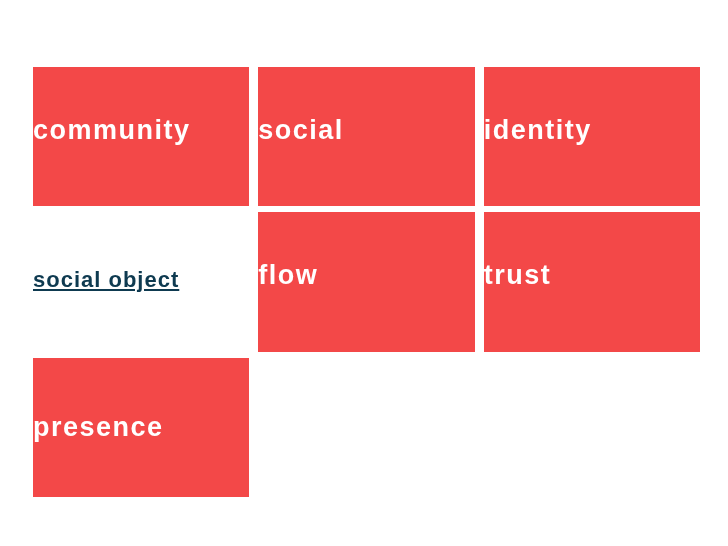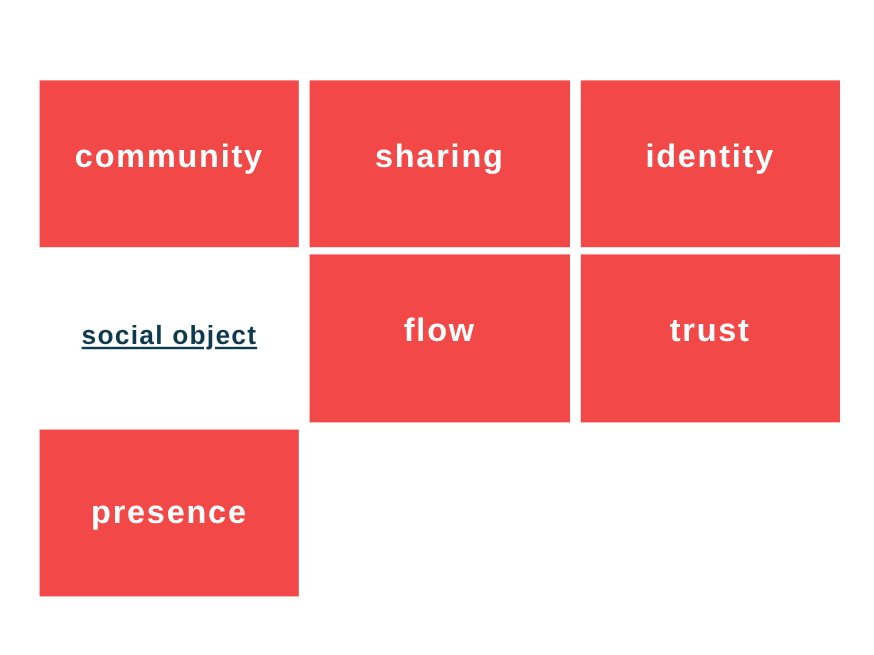--- a/index.html
+++ b/index.html
@@ -25,21 +25,20 @@
     grid-template-columns: repeat(3, 1fr);
     grid-template-rows: repeat(3, 1fr);
     column-gap: 9px;
     row-gap: 6px;
   }
   .cell {
     background: var(--cell-red, #f34848);
     color: var(--label-white, #ffffff);
     display: flex;
     align-items: center;
-    justify-content: center;
     overflow: hidden;
   }
   .cell .label {
     font-weight: bold;
     font-size: 27px;
     letter-spacing: 1.5px;
     transform: translateY(-6px);
     white-space: nowrap;
   }
   .cell--center {
@@ -61,21 +60,21 @@
 
 <div class="slide">
   <div class="grid">
 
     <div class="cell">
       <span class="label">community</span>
     </div>
 
 
     <div class="cell">
-      <span class="label">sharing</span>
+      <span class="label">social</span>
     </div>
 
     <div class="cell">
       <span class="label">identity</span>
     </div>
 
     <div class="cell cell--center">
       <span class="label">social object</span>
     </div>
 

